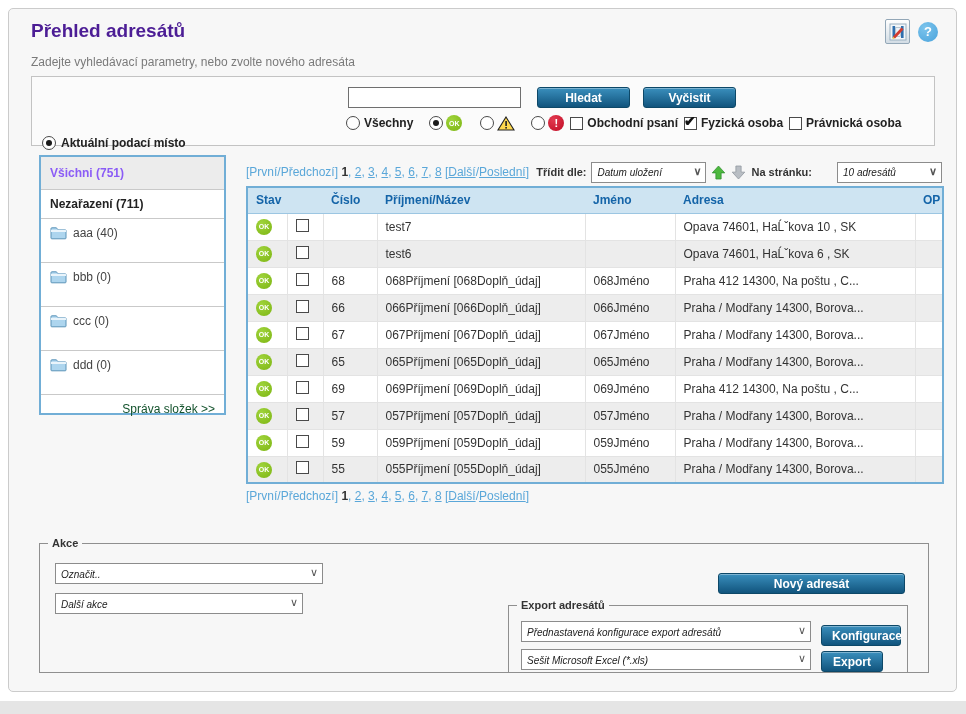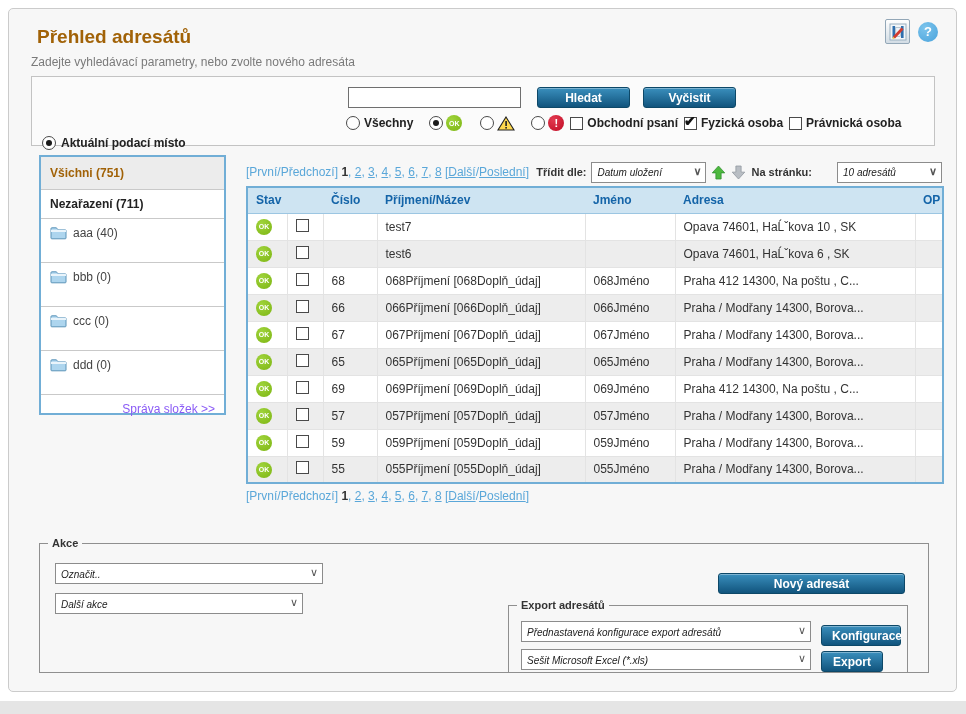--- a/index.html
+++ b/index.html
@@ -5,21 +5,21 @@
   * { box-sizing: border-box; }
   html,body { margin:0; padding:0; width:966px; height:714px; background:#fff;
               font-family:"Liberation Sans", sans-serif; }
   body { position:relative; overflow:hidden; }
 
   .page { position:absolute; left:8px; top:8px; width:949px; height:684px;
           background:#f7f7f7; border:1px solid #cbcbcb; border-radius:5px; }
 
   
   .title { position:absolute; left:22px; top:11px; font-size:19px; font-weight:bold;
-           color:#a16207; margin:6px; }
+           color:#4c1d95; margin:0; }
   .subtitle { position:absolute; left:22px; top:46px; font-size:12px; color:#7a7a7a; }
   .hdr-icons { position:absolute; right:18px; top:10px; display:flex; align-items:center; gap:8px; }
   .icon-btn { width:25px; height:25px; border:1px solid #93a7b7; border-radius:2px;
               background:linear-gradient(#fefefe,#d3dde5); display:flex; align-items:center;
               justify-content:center; cursor:pointer; padding:0; }
   .help-badge { width:20px; height:20px; border-radius:50%; background:radial-gradient(circle at 35% 30%, #7cc4ec, #4aa3dc);
                 color:#fff; font-weight:bold; font-size:13px; display:flex; align-items:center;
                 justify-content:center; cursor:pointer; }
 
   
@@ -49,27 +49,27 @@
               color:#fff; font-size:7px; font-weight:bold; align-items:center; justify-content:center;
               letter-spacing:0; flex:0 0 auto; }
   .err-badge { display:inline-flex; width:16px; height:16px; border-radius:50%;
                background:radial-gradient(circle at 35% 30%, #e23a50, #c00b24);
                color:#fff; font-size:11px; font-weight:bold; align-items:center; justify-content:center; flex:0 0 auto; }
 
   
   .sidebar { position:absolute; left:30px; top:146px; width:187px; height:260px;
              background:#fff; border:2px solid #71aed6; }
   .sb-head { height:29px; background:#ececec; border-bottom:1px solid #c9c9c9; display:flex;
-             align-items:center; padding:16px 9px; font-size:12px; font-weight:bold; color:#a16207; cursor:pointer; }
+             align-items:center; padding:16px 9px; font-size:12px; font-weight:bold; color:#8b5cf6; cursor:pointer; }
   .sb-unassigned { height:29px; border-bottom:1px solid #c9c9c9; display:flex; align-items:center;
                    padding:0 9px; font-size:12px; font-weight:bold; color:#222; cursor:pointer; }
   .folder-item { height:44px; border-bottom:1px solid #c9c9c9; display:flex; align-items:flex-start;
                  padding:7px 9px 0 9px; gap:6px; font-size:12px; color:#444; cursor:pointer; }
   .sb-foot { height:27px; display:flex; align-items:center; justify-content:flex-end;
-             padding:0 9px; font-size:12px; color:#8b5cf6; cursor:pointer; }
+             padding:0 9px; font-size:12px; color:#14532d; cursor:pointer; }
 
   
   .main { position:absolute; left:237px; top:152px; width:696px; }
   .pg-row { display:flex; justify-content:space-between; align-items:center; height:22px; }
   .pagination { font-size:12px; color:#5aa7d9; white-space:nowrap; }
   .pg-plain { color:#5aa7d9; }
   .pg-link { color:#5aa7d9; text-decoration:underline; cursor:pointer; }
   .pg-current { color:#333; font-weight:bold; }
   .sort-ctrls { display:flex; align-items:center; gap:5px; font-size:11px; font-weight:bold; color:#333; }
   .sel-wrap { position:relative; display:inline-block; background:#fff; border:1px solid #8c8c8c; height:21px; }

